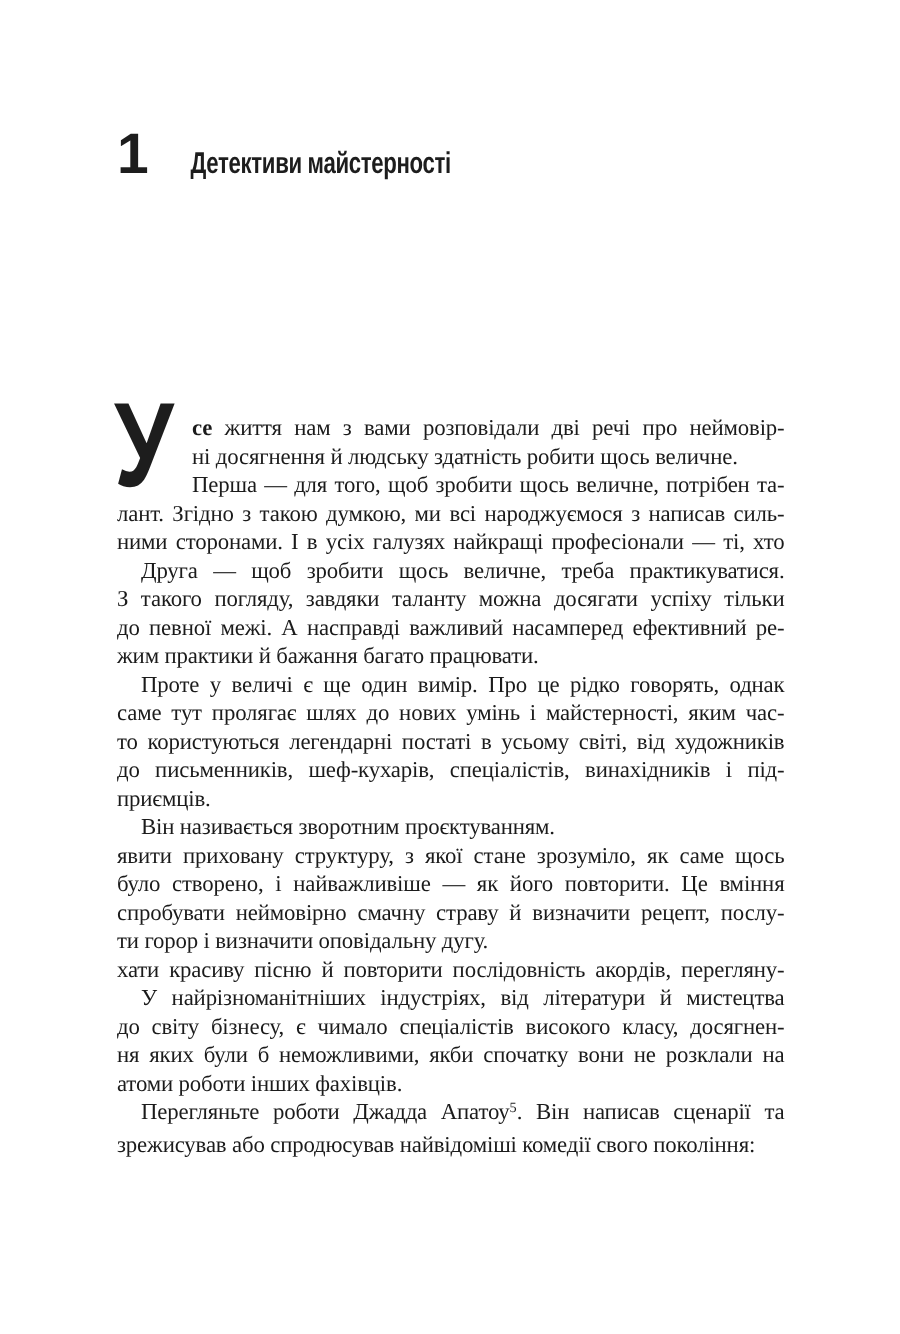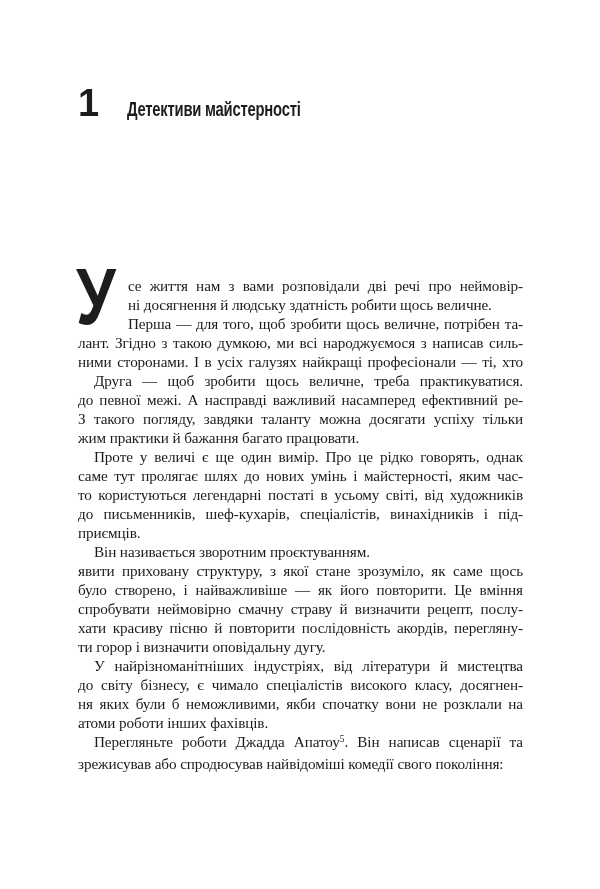--- a/index.html
+++ b/index.html
@@ -40,21 +40,21 @@
     position:absolute; left:78px; top:276px;
     width:445px;
     font-size:15.2px; line-height:19px;
     letter-spacing:-0.1px;
     color:#1b1b1b;
   }
   .para { margin:0; }
   .line { white-space:nowrap; }
   .line.just { text-align:justify; text-align-last:justify; -moz-text-align-last:justify; }
   .line.indent { padding-left:16px; }
-  .b { font-weight:400; }
+  .b { font-weight:700; }
   .sup {
     font-size:9.5px;
     position:relative; top:-5px;
     letter-spacing:0;
   }
   
   .dropfloat {
     float:left;
     width:50px; height:56px;
     position:relative;
@@ -85,40 +85,40 @@
         <div class="line just"><span class="b">се</span><span> життя нам з вами розповідали дві речі про неймовір-</span></div>
         <div class="line"><span>ні досягнення й людську здатність робити щось величне.</span></div>
       </div>
       <div class="para">
         <div class="line just"><span>Перша — для того, щоб зробити щось величне, потрібен та-</span></div>
         <div class="line just"><span>лант. Згідно з такою думкою, ми всі народжуємося з написав силь-</span></div>
         <div class="line just"><span>ними сторонами. І в усіх галузях найкращі професіонали — ті, хто</span></div>
       </div>
       <div class="para">
         <div class="line just indent"><span>Друга — щоб зробити щось величне, треба практикуватися.</span></div>
+        <div class="line just"><span>З такого погляду, завдяки таланту можна досягати успіху тільки</span></div>
         <div class="line just"><span>до певної межі. А насправді важливий насамперед ефективний ре-</span></div>
-        <div class="line just"><span>З такого погляду, завдяки таланту можна досягати успіху тільки</span></div>
         <div class="line"><span>жим практики й бажання багато працювати.</span></div>
       </div>
       <div class="para">
         <div class="line just indent"><span>Проте у величі є ще один вимір. Про це рідко говорять, однак</span></div>
         <div class="line just"><span>саме тут пролягає шлях до нових умінь і майстерності, яким час-</span></div>
         <div class="line just"><span>то користуються легендарні постаті в усьому світі, від художників</span></div>
         <div class="line just"><span>до письменників, шеф-кухарів, спеціалістів, винахідників і під-</span></div>
         <div class="line"><span>приємців.</span></div>
       </div>
       <div class="para">
         <div class="line indent"><span>Він називається зворотним проєктуванням.</span></div>
       </div>
       <div class="para">
         <div class="line just"><span>явити приховану структуру, з якої стане зрозуміло, як саме щось</span></div>
         <div class="line just"><span>було створено, і найважливіше — як його повторити. Це вміння</span></div>
         <div class="line just"><span>спробувати неймовірно смачну страву й визначити рецепт, послу-</span></div>
+        <div class="line"><span>ти горор і визначити оповідальну дугу.</span></div>
         <div class="line just"><span>хати красиву пісню й повторити послідовність акордів, перегляну-</span></div>
-        <div class="line"><span>ти горор і визначити оповідальну дугу.</span></div>
       </div>
       <div class="para">
         <div class="line just indent"><span>У найрізноманітніших індустріях, від літератури й мистецтва</span></div>
         <div class="line just"><span>до світу бізнесу, є чимало спеціалістів високого класу, досягнен-</span></div>
         <div class="line just"><span>ня яких були б неможливими, якби спочатку вони не розклали на</span></div>
         <div class="line"><span>атоми роботи інших фахівців.</span></div>
       </div>
       <div class="para">
         <div class="line just indent"><span>Перегляньте роботи Джадда Апатоу</span><span class="sup">5</span><span>. Він написав сценарії та</span></div>
         <div class="line"><span>зрежисував або спродюсував найвідоміші комедії свого покоління:</span></div>

